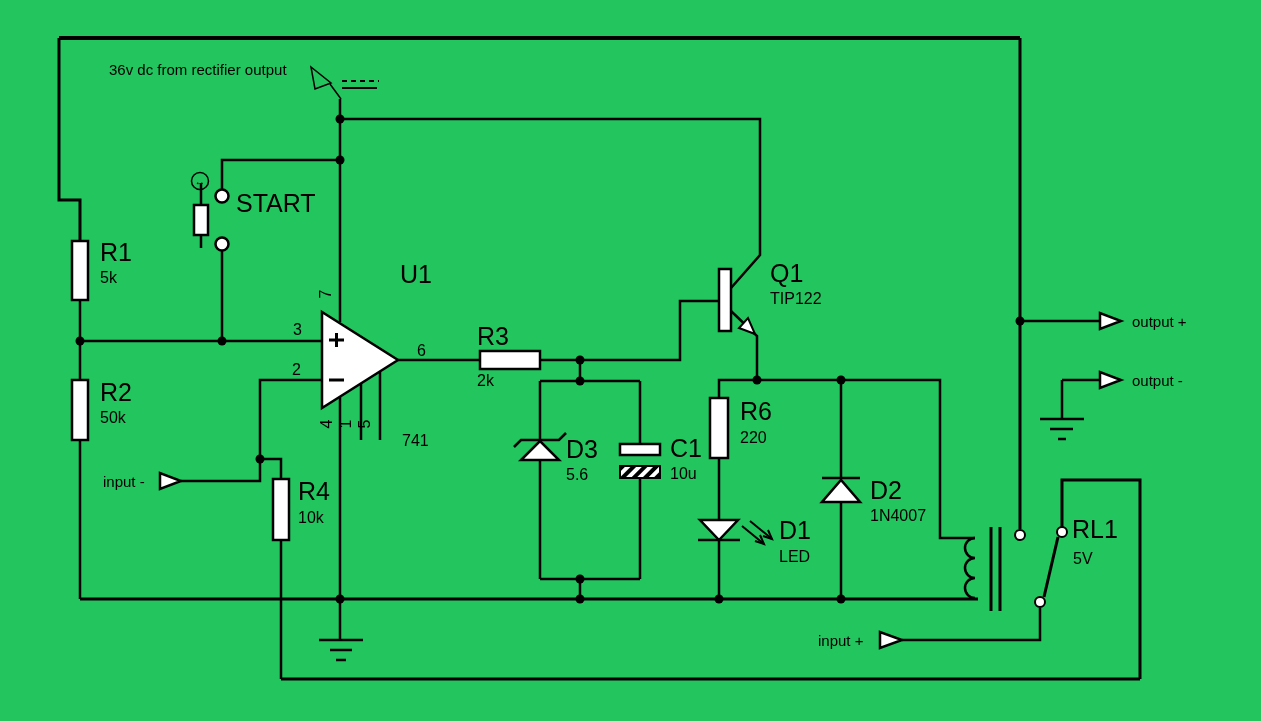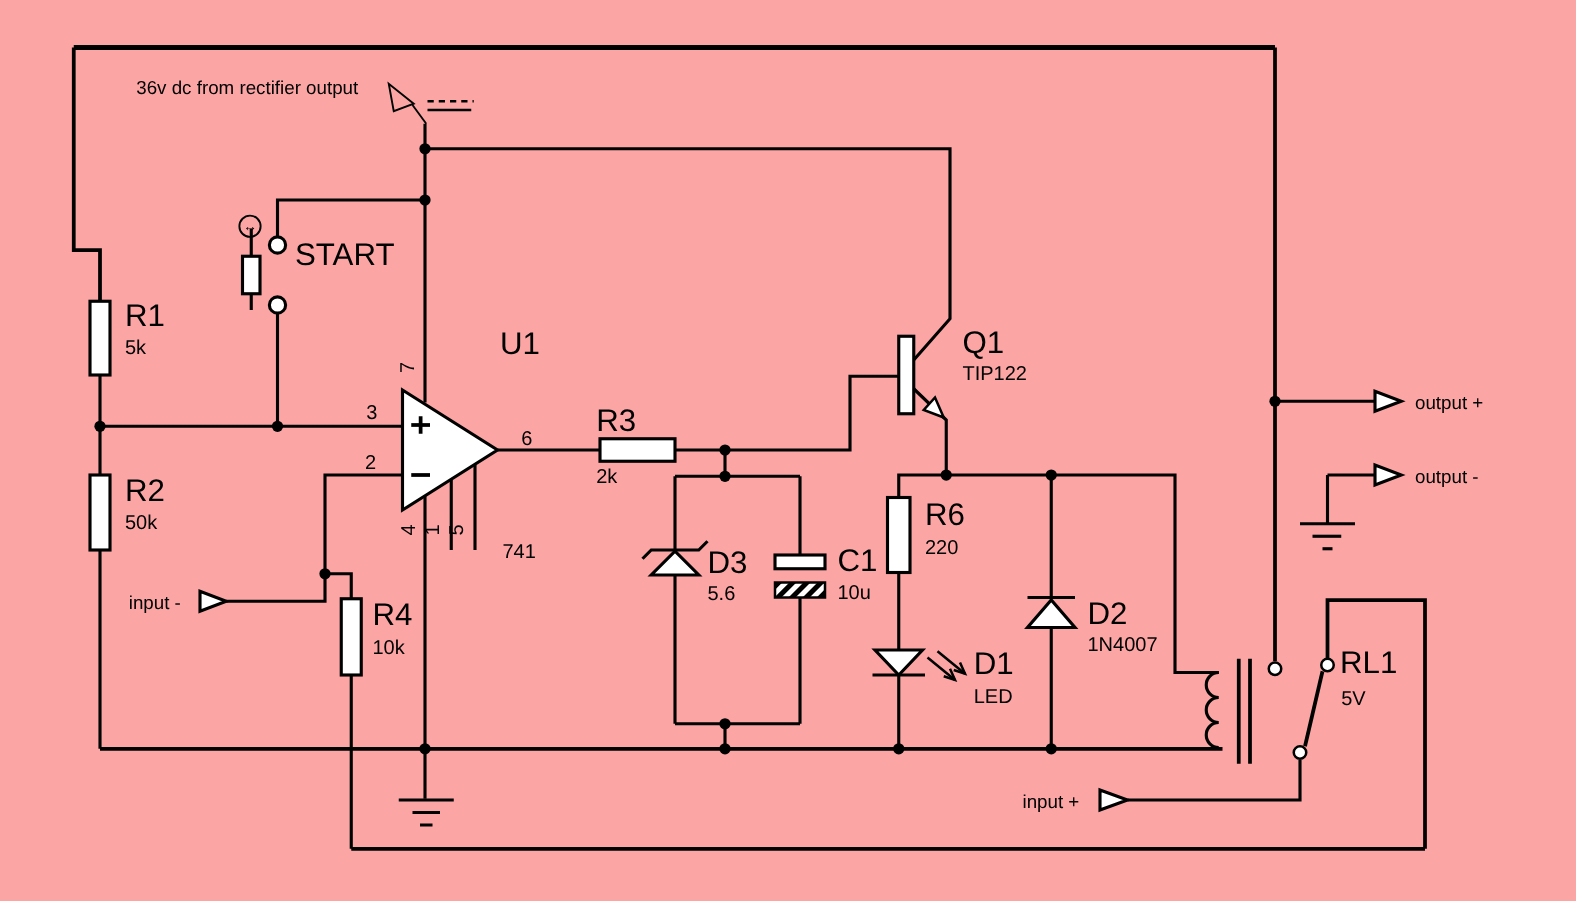--- a/index.html
+++ b/index.html
@@ -1,16 +1,16 @@
 <!DOCTYPE html>
 <html><head>
 <meta charset="utf-8">
 <style>
   html,body{margin:0;padding:0;background:#ffffff;}
-  #stage{position:relative;width:1261px;height:721px;background:#fca5a5;overflow:hidden;}
+  #stage{position:relative;width:1261px;height:721px;background:#22c55e;overflow:hidden;}
   svg{position:absolute;left:0;top:0;}
   .w{stroke:#000;fill:none;stroke-width:2.5;}
   .w3{stroke:#000;fill:none;stroke-width:3;}
   .w4{stroke:#000;fill:none;stroke-width:4;}
   .thin{stroke:#000;fill:none;stroke-width:1.5;}
   .part{fill:#fff;stroke:#000;stroke-width:2.5;}
   .part2{fill:#fff;stroke:#000;stroke-width:2;}
   .dot{fill:#000;stroke:none;}
   text{font-family:"Liberation Sans","DejaVu Sans",sans-serif;fill:#000;}
   .ref{font-size:25px;}

